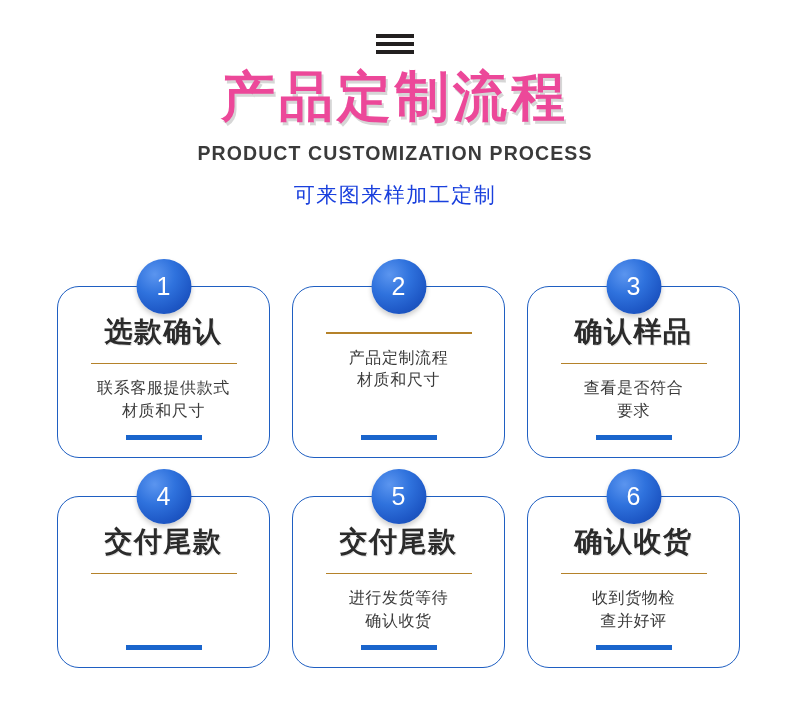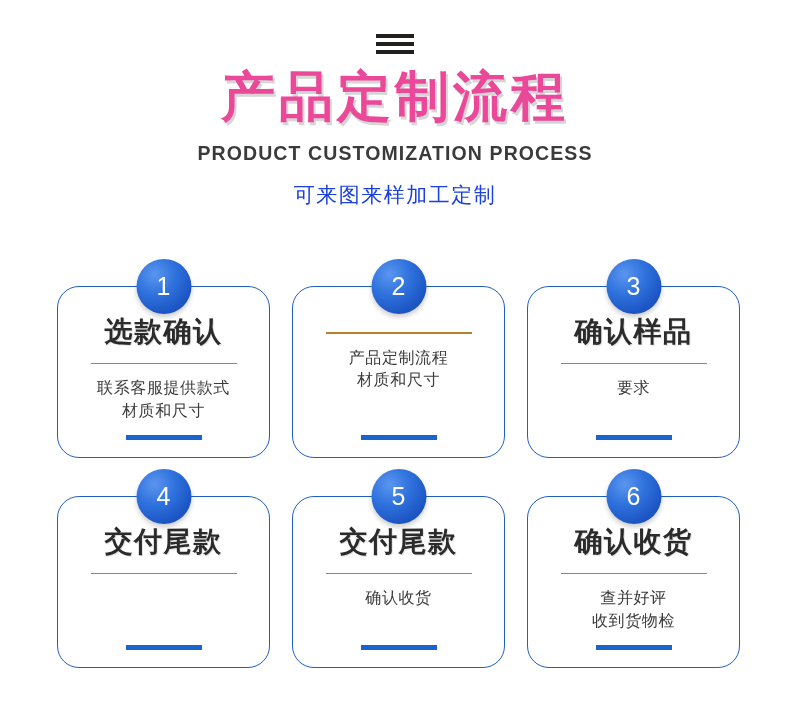--- a/index.html
+++ b/index.html
@@ -182,46 +182,48 @@
       <div>材质和尺寸</div>
     </div>
     <div class="bar-blue"></div>
   </div>
 
   <div class="card">
     <div class="step-badge">3</div>
     <div class="card-title">确认样品</div>
     <div class="divider-gold"></div>
     <div class="card-desc">
+      <div>查看是否符合</div>
       <div>要求</div>
     </div>
     <div class="bar-blue"></div>
   </div>
 
   <div class="card">
     <div class="step-badge">4</div>
     <div class="card-title">交付尾款</div>
     <div class="divider-gold"></div>
     <div class="bar-blue"></div>
   </div>
 
   <div class="card">
     <div class="step-badge">5</div>
     <div class="card-title">交付尾款</div>
     <div class="divider-gold"></div>
     <div class="card-desc">
+      <div>进行发货等待</div>
       <div>确认收货</div>
     </div>
     <div class="bar-blue"></div>
   </div>
 
   <div class="card">
     <div class="step-badge">6</div>
     <div class="card-title">确认收货</div>
     <div class="divider-gold"></div>
     <div class="card-desc">
+      <div>收到货物检</div>
       <div>查并好评</div>
-      <div>收到货物检</div>
     </div>
     <div class="bar-blue"></div>
   </div>
 
 </div>
 
 </body></html>

